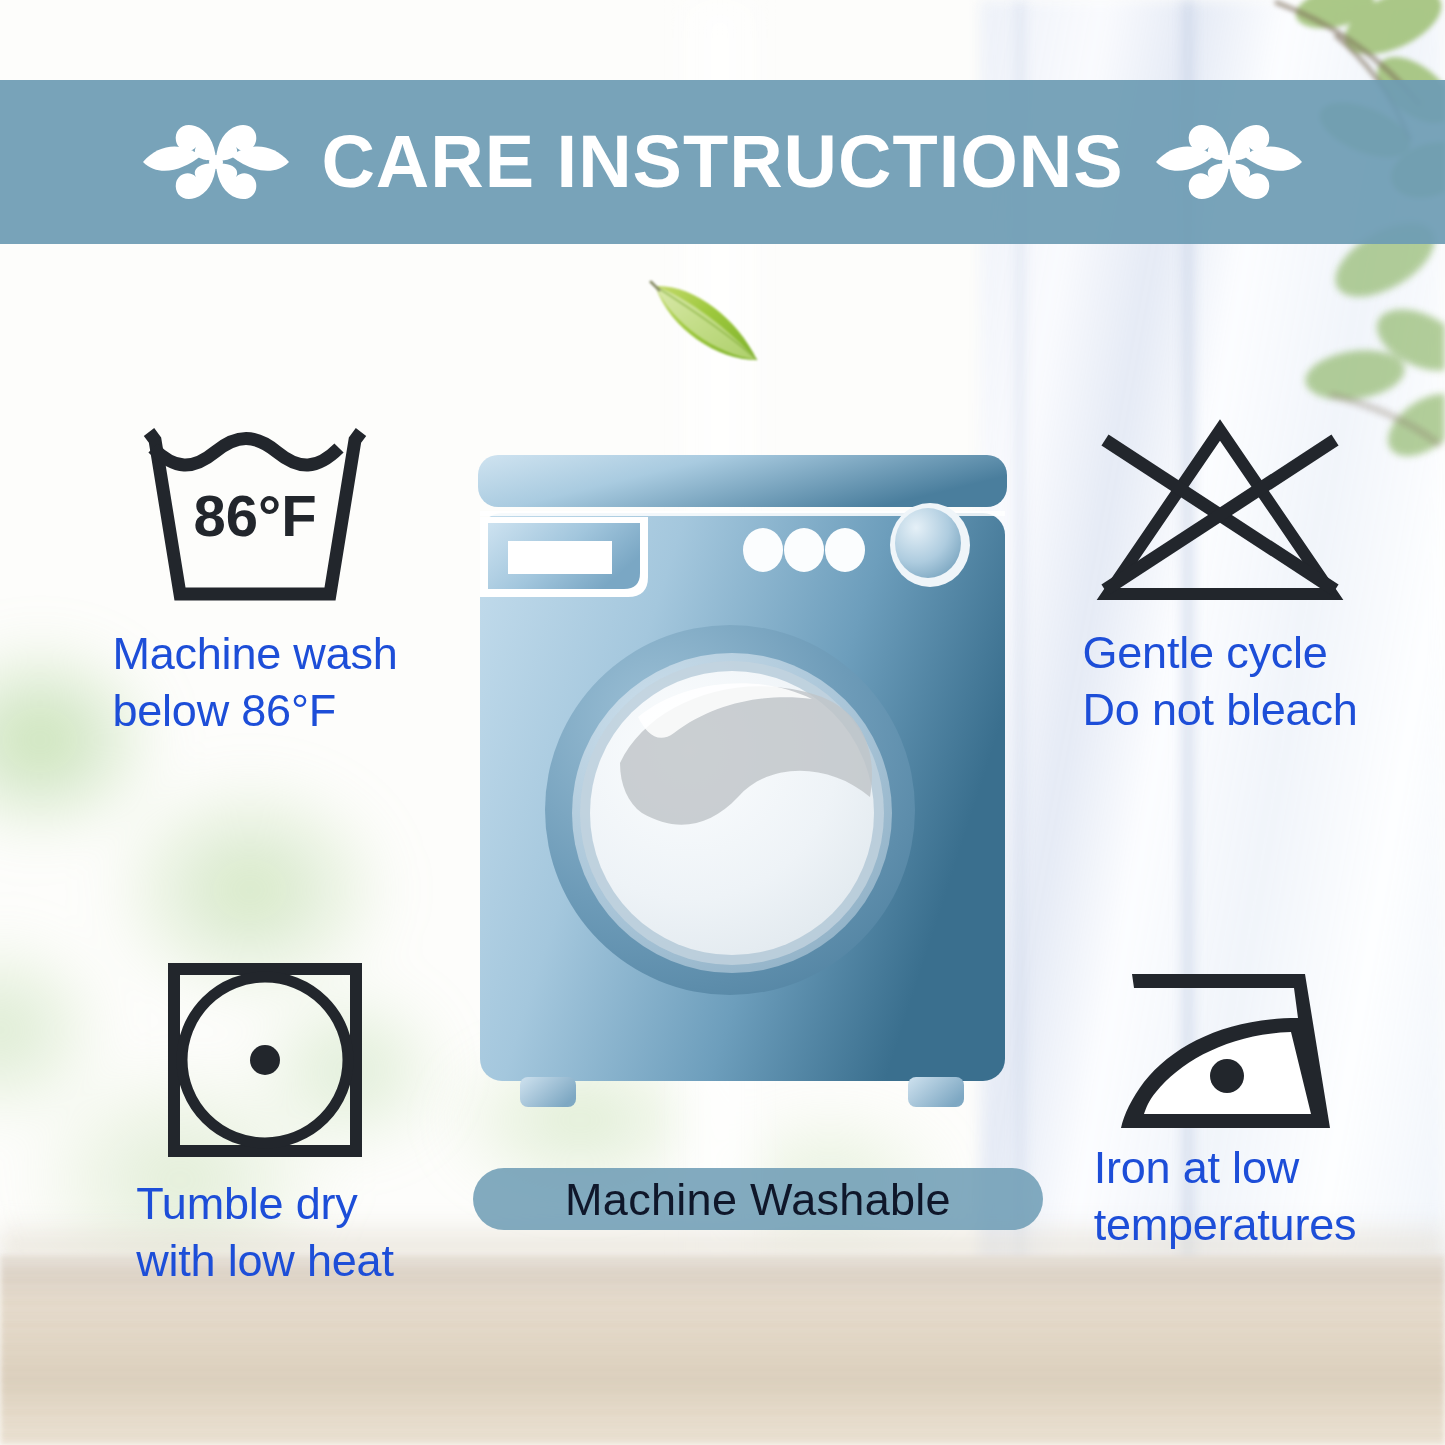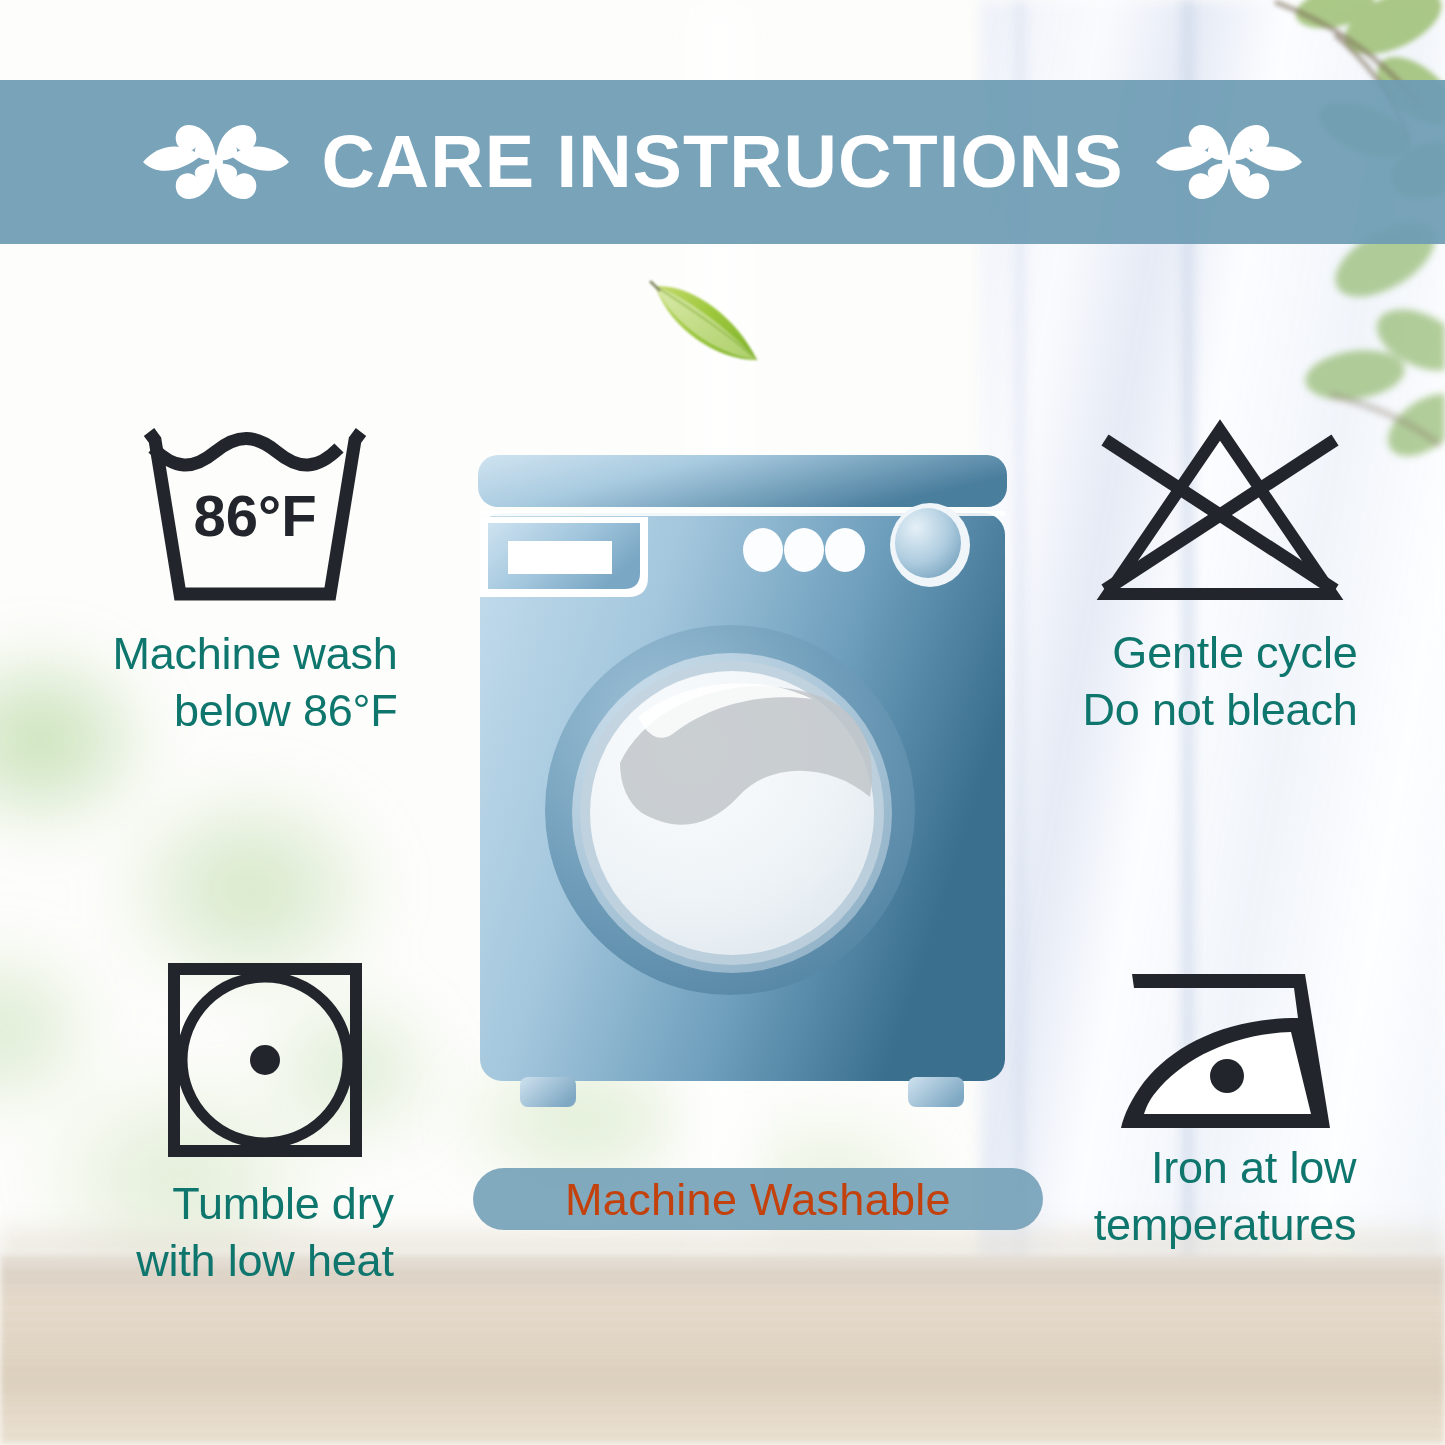--- a/index.html
+++ b/index.html
@@ -107,21 +107,21 @@
   .fleur{width:150px;height:100px;flex:0 0 auto;}
   .fleur-left{margin-right:30px;}
   .fleur-right{margin-left:30px;}
 
   
   .leaf-float{position:absolute;left:645px;top:268px;width:130px;height:110px;filter:blur(.8px);}
 
   
   .care-cell{position:absolute;display:flex;flex-direction:column;align-items:center;}
   .care-label{
-    color:#0f766e;font-size:45px;line-height:1.26;text-align:right;
+    color:#1d4ed8;font-size:45px;line-height:1.26;text-align:left;
     font-family:"Liberation Sans", sans-serif;white-space:pre-line;
     letter-spacing:-0.2px;
   }
   .care-glyph{display:block;}
 
   .cell-wash   {left:40px;  top:418px; width:430px;}
   .cell-bleach {left:1010px;top:418px; width:420px;}
   .cell-dry    {left:55px;  top:960px; width:420px;}
   .cell-iron   {left:1020px;top:960px; width:410px;}
 
@@ -134,21 +134,21 @@
   .washer{position:absolute;left:470px;top:445px;width:545px;height:690px;}
 
   
   .badge{
     position:absolute;left:473px;top:1168px;width:570px;height:62px;
     background:rgba(110,156,180,.86);
     border-radius:31px;
     display:flex;align-items:center;justify-content:center;
   }
   .badge-text{
-    color:#c2410c;font-size:45px;line-height:1;
+    color:#0f172a;font-size:45px;line-height:1;
     font-family:"Liberation Sans", sans-serif;letter-spacing:.3px;
   }
 </style>
 </head>
 <body>
 
 <div id="stage">
 
   <div class="bg-base"></div>
   <div class="bg-green-left"></div>

